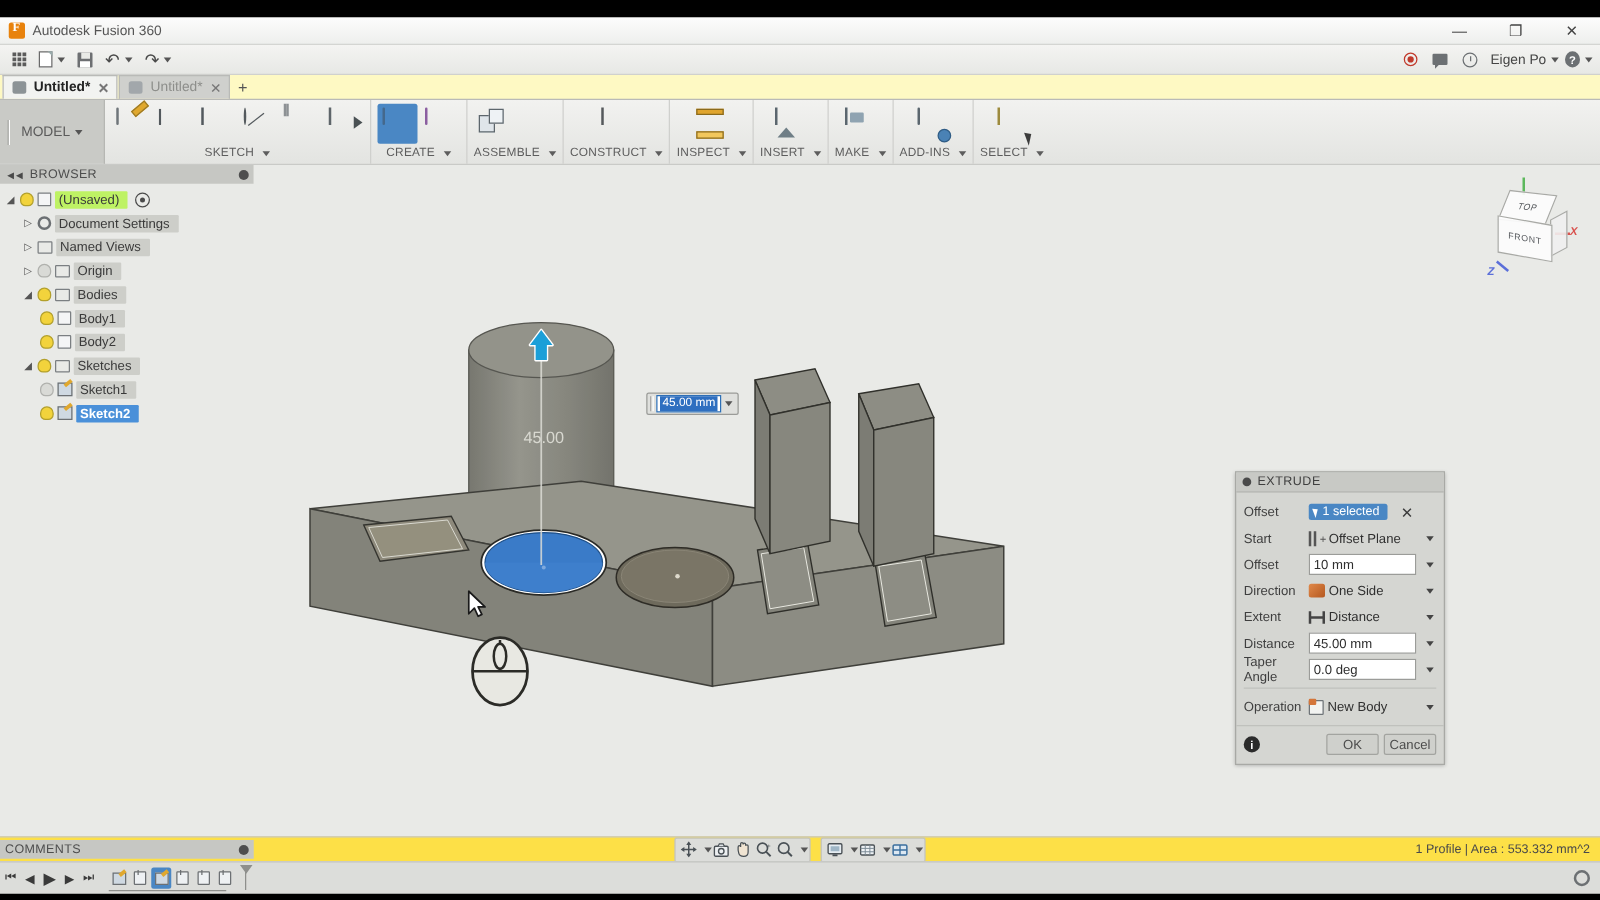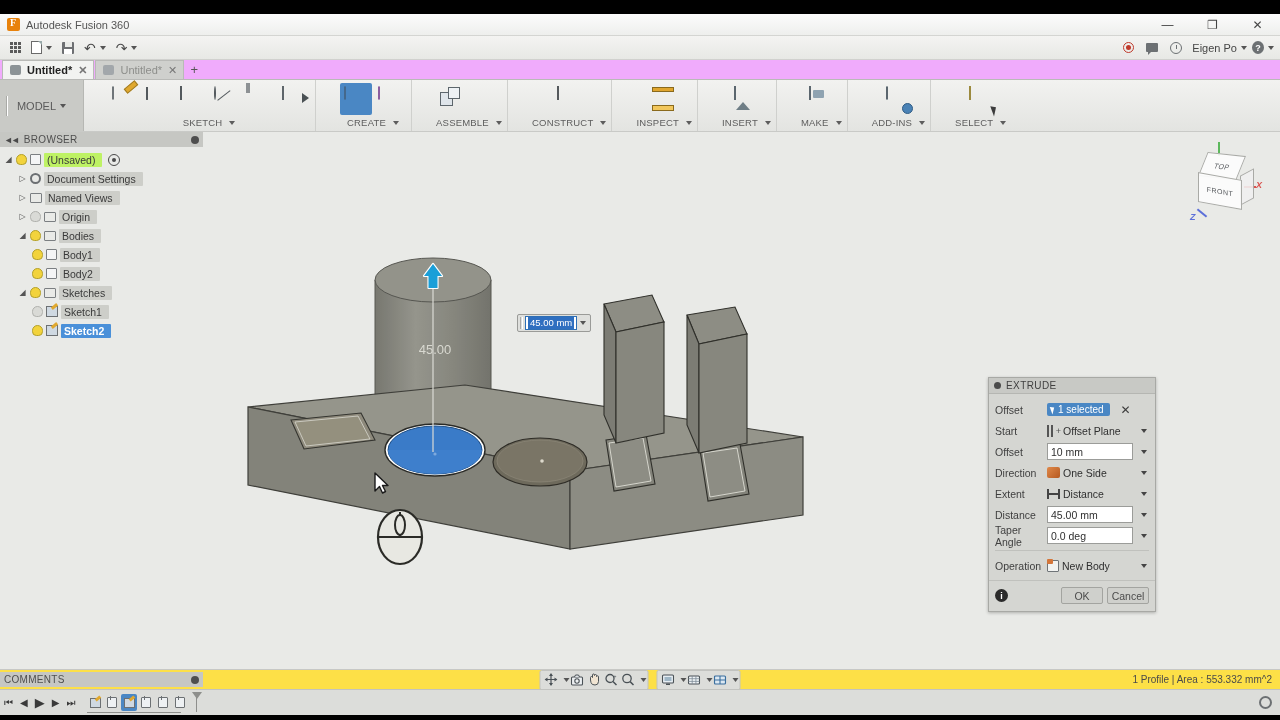--- a/index.html
+++ b/index.html
@@ -51,41 +51,41 @@
   .rec-dot::after{content:"";position:absolute;left:2px;top:2px;width:5px;height:5px;background:#c0392b;border-radius:50%;}
   .chat-ic { width:12px;height:9px;background:#6c7073;border-radius:1px;position:relative; }
   .chat-ic::after{content:"";position:absolute;left:2px;bottom:-3px;border-top:4px solid #6c7073;border-right:4px solid transparent;}
   .clock-ic { width:12px;height:12px;border:1.3px solid #6c7073;border-radius:50%;position:relative; }
   .clock-ic::after{content:"";position:absolute;left:5px;top:2px;width:1px;height:4px;background:#6c7073;}
   .user-name { font-size:11px; color:#454545; display:flex;align-items:center; padding:0 3px; }
   .help-ic { width:13px;height:13px;border-radius:50%;background:#6c7073;color:#fff;font-size:9px;
              display:flex;align-items:center;justify-content:center;font-weight:bold; }
 
   
-  .tabbar { height:20px; background:#f0abfc; display:flex; align-items:flex-end; padding-left:2px;
+  .tabbar { height:20px; background:#fef9c3; display:flex; align-items:flex-end; padding-left:2px;
             border-bottom:1px solid #b9bab7; }
   .dtab { height:19px; display:flex; align-items:center; padding:0 6px 0 7px; font-size:11px;
           border:1px solid #b9bab7; border-bottom:none; margin-right:1px; gap:6px; }
   .dtab.active { background:#f2f3f1; color:#222; font-weight:bold; }
   .dtab.inactive { background:#cfd0cd; color:#8d8e8b; }
   .tab-ico { width:11px;height:10px;background:#9aa0a4;border-radius:2px;opacity:.85; }
   .dtab.active .tab-ico { background:#7a8186; }
   .tab-x { font-size:11px; color:#777; }
   .tab-plus { width:18px;height:19px; display:flex;align-items:center;justify-content:center;
               font-size:13px;color:#555; }
 
   
   .ribbon { height:52px; background:linear-gradient(#f2f2f0,#e3e4e1); border-bottom:1px solid #c9cac7;
             display:flex; align-items:stretch; position:relative; }
   .model-btn { width:84px; background:#c9cac6; display:flex; align-items:center; justify-content:center;
                gap:0; font-size:11px; color:#5a5a5a; border-right:1px solid #b6b7b3; }
   .grip { position:absolute; left:6px; top:16px; width:2px; height:20px; border-left:1px solid #a9aaa6;
           border-right:1px solid #fff; }
   .rgroup { display:flex; flex-direction:column; align-items:center; justify-content:flex-start;
-            padding:3px 5px 0; border-right:1px solid #cfd0cd; position:relative;margin-left:19px; }
+            padding:3px 5px 0; border-right:1px solid #cfd0cd; position:relative; }
   .rg-items { display:flex; align-items:flex-start; gap:2px; height:32px; }
   .rbtn { width:32px;height:32px; display:flex;align-items:center;justify-content:center; }
   .rbtn.sel { background:#4a87c4; border-radius:2px; }
   .rg-label { font-size:9.5px; color:#5d5d5d; display:flex; align-items:center; gap:3px;
               margin-top:2px; letter-spacing:.2px; }
   .rg-label .caret { border-top-color:#5d5d5d; }
 
   
   .ic { position:relative; width:24px;height:24px; }
   .ic-sketchcreate { width:19px;height:17px;background:#f4f5f6;border:1.4px solid #6f7579;border-radius:2px;}

